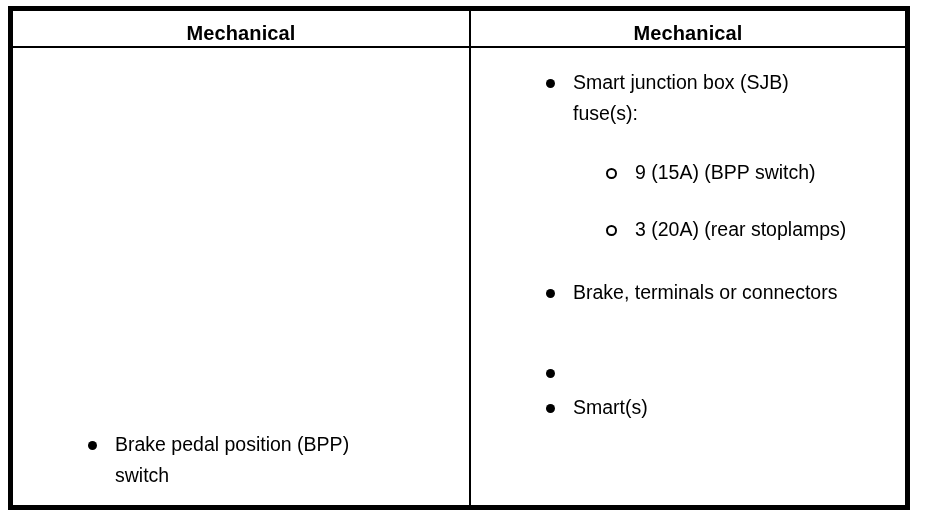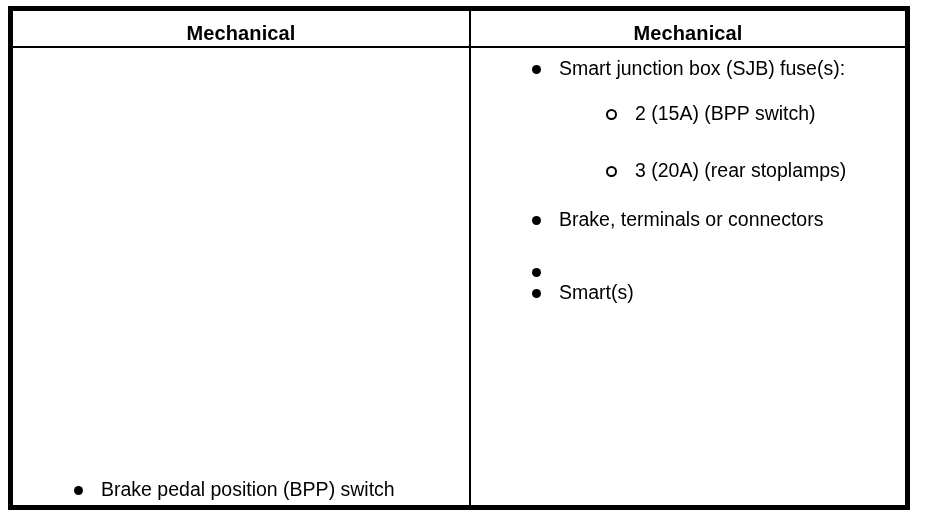--- a/index.html
+++ b/index.html
@@ -104,21 +104,21 @@
     margin: 0;
     padding: 0;
   }
 
   
   .bullet-item {
     position: relative;
     padding-left: 34px;
     font-size: 19.5px;
     line-height: 31px;
-    margin: 0;
+    margin: 14px;
   }
   .bullet-item .marker-disc {
     position: absolute;
     left: 7px;
     top: 12px;
     width: 9px;
     height: 9px;
     border-radius: 50%;
     background: #000000;
   }
@@ -201,21 +201,21 @@
           <li class="bullet-item">
             <span class="marker-disc"></span>
             <span>Smart junction box (SJB) fuse(s):</span>
           </li>
 
           <div class="spacer-sub"></div>
 
           <ul class="sub-list sub-group">
             <li class="sub-item">
               <span class="marker-circle"></span>
-              <span>2 (15A) (BPP switch)</span>
+              <span>9 (15A) (BPP switch)</span>
             </li>
             <div class="sub-gap"></div>
             <li class="sub-item">
               <span class="marker-circle"></span>
               <span>3 (20A) (rear stoplamps)</span>
             </li>
           </ul>
 
           <div class="spacer-after-sub"></div>
 

